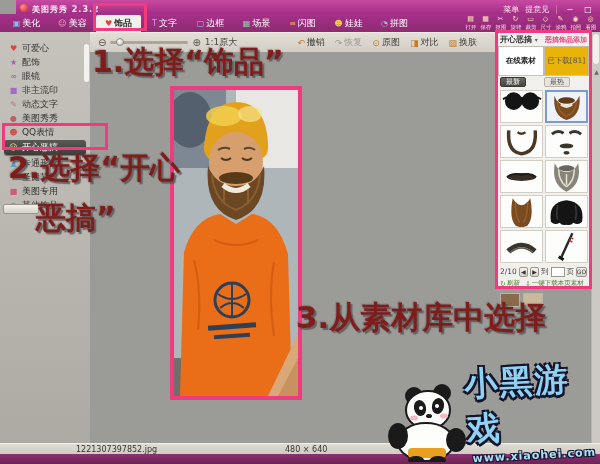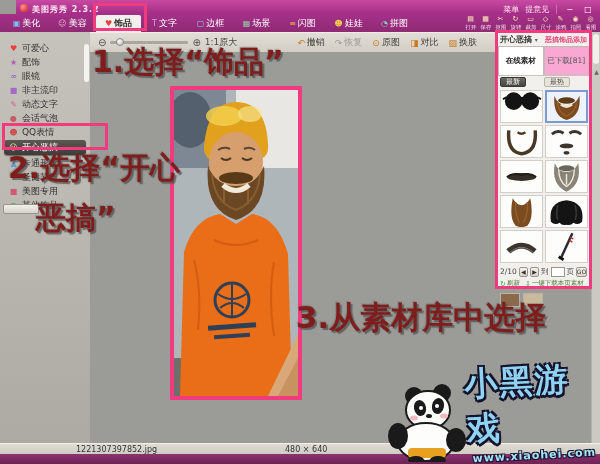--- a/index.html
+++ b/index.html
@@ -65,21 +65,21 @@
 
   
   #right-panel { position:absolute; left:495px; top:30px; width:97px; height:259px;
     border:3px solid #f23b7e; background:#f2f0ec; z-index:2; font-size:8px; }
   #panel-header { height:13px; display:flex; align-items:center; justify-content:space-between; padding:0 2px; }
   #panel-category { color:#333; font-size:8px; font-weight:bold; cursor:pointer; }
   #panel-category .caret { font-size:6px; color:#666; }
   #download-pack-link { color:#e6477d; font-size:7px; font-weight:bold; cursor:pointer; }
   #panel-tabs { display:flex; height:30px; border-bottom:1px solid #c8c4bc; }
   .ptab { flex:1; display:flex; align-items:center; justify-content:center; font-size:7.5px; color:#555;
-    background:#f9a8d4; border:1px solid #c0bcb4; border-bottom:none; cursor:pointer; }
+    background:#eab308; border:1px solid #c0bcb4; border-bottom:none; cursor:pointer; }
   .ptab.active { background:#fff; color:#222; font-weight:bold; }
   #panel-filters { display:flex; gap:18px; padding:1px 2px; height:12px; }
   .pfilter { padding:0 5px; display:flex; align-items:center; font-size:7px; color:#444;
     background:#e8e4dc; border:1px solid #b8b4ac; border-radius:2px; cursor:pointer; }
   .pfilter.active { background:linear-gradient(#6a6862,#47453f); color:#fff; border-color:#3a3834; }
   #thumb-grid { display:grid; grid-template-columns:43px 43px; gap:2px; padding:2px; }
   .thumb { width:43px; height:33px; background:#fdfdfb; border:1px solid #d2cec6; cursor:pointer;
     display:flex; align-items:center; justify-content:center; overflow:hidden; }
   .thumb.selected { border:2px solid #7a9ad0; background:#eef3fb; }
   #pagination { display:flex; align-items:center; gap:2px; padding:1px 2px; height:13px; color:#444; font-size:7.5px; }
@@ -274,21 +274,21 @@
         <div class="side-item">
           <span class="sicon" style="color: rgb(168, 104, 200);">■</span>
           <span>非主流印</span>
         </div>
         <div class="side-item">
           <span class="sicon" style="color: rgb(208, 104, 144);">✎</span>
           <span>动态文字</span>
         </div>
         <div class="side-item">
           <span class="sicon" style="color: rgb(192, 96, 96);">●</span>
-          <span>会话气泡</span>
+          <span>美图秀秀</span>
         </div>
         <div class="side-item">
           <span class="sicon" style="color: rgb(208, 72, 72);">☻</span>
           <span>QQ表情</span>
         </div>
         <div class="side-item selected">
           <span class="sicon" style="color: rgb(245, 232, 160);">☺</span>
           <span>开心恶搞</span>
         </div>
         <div class="side-item">

